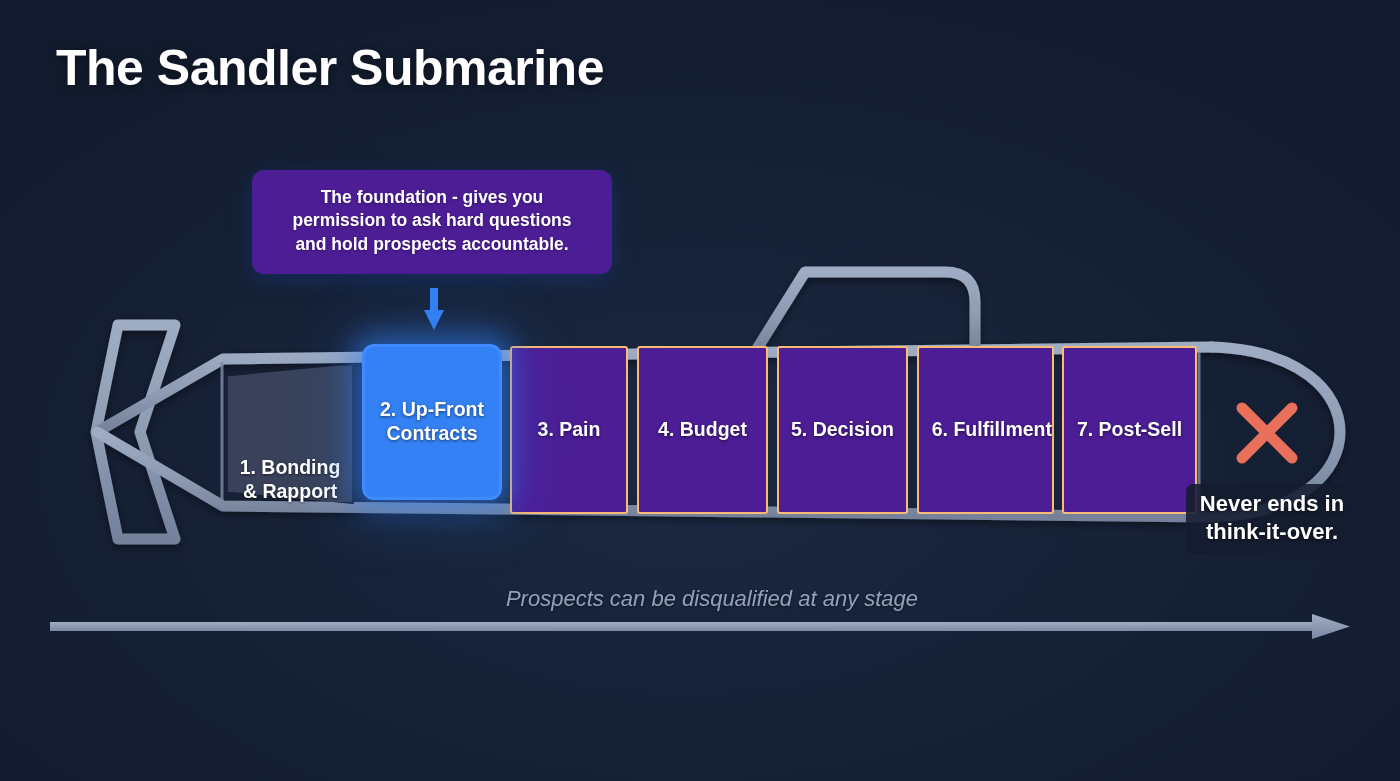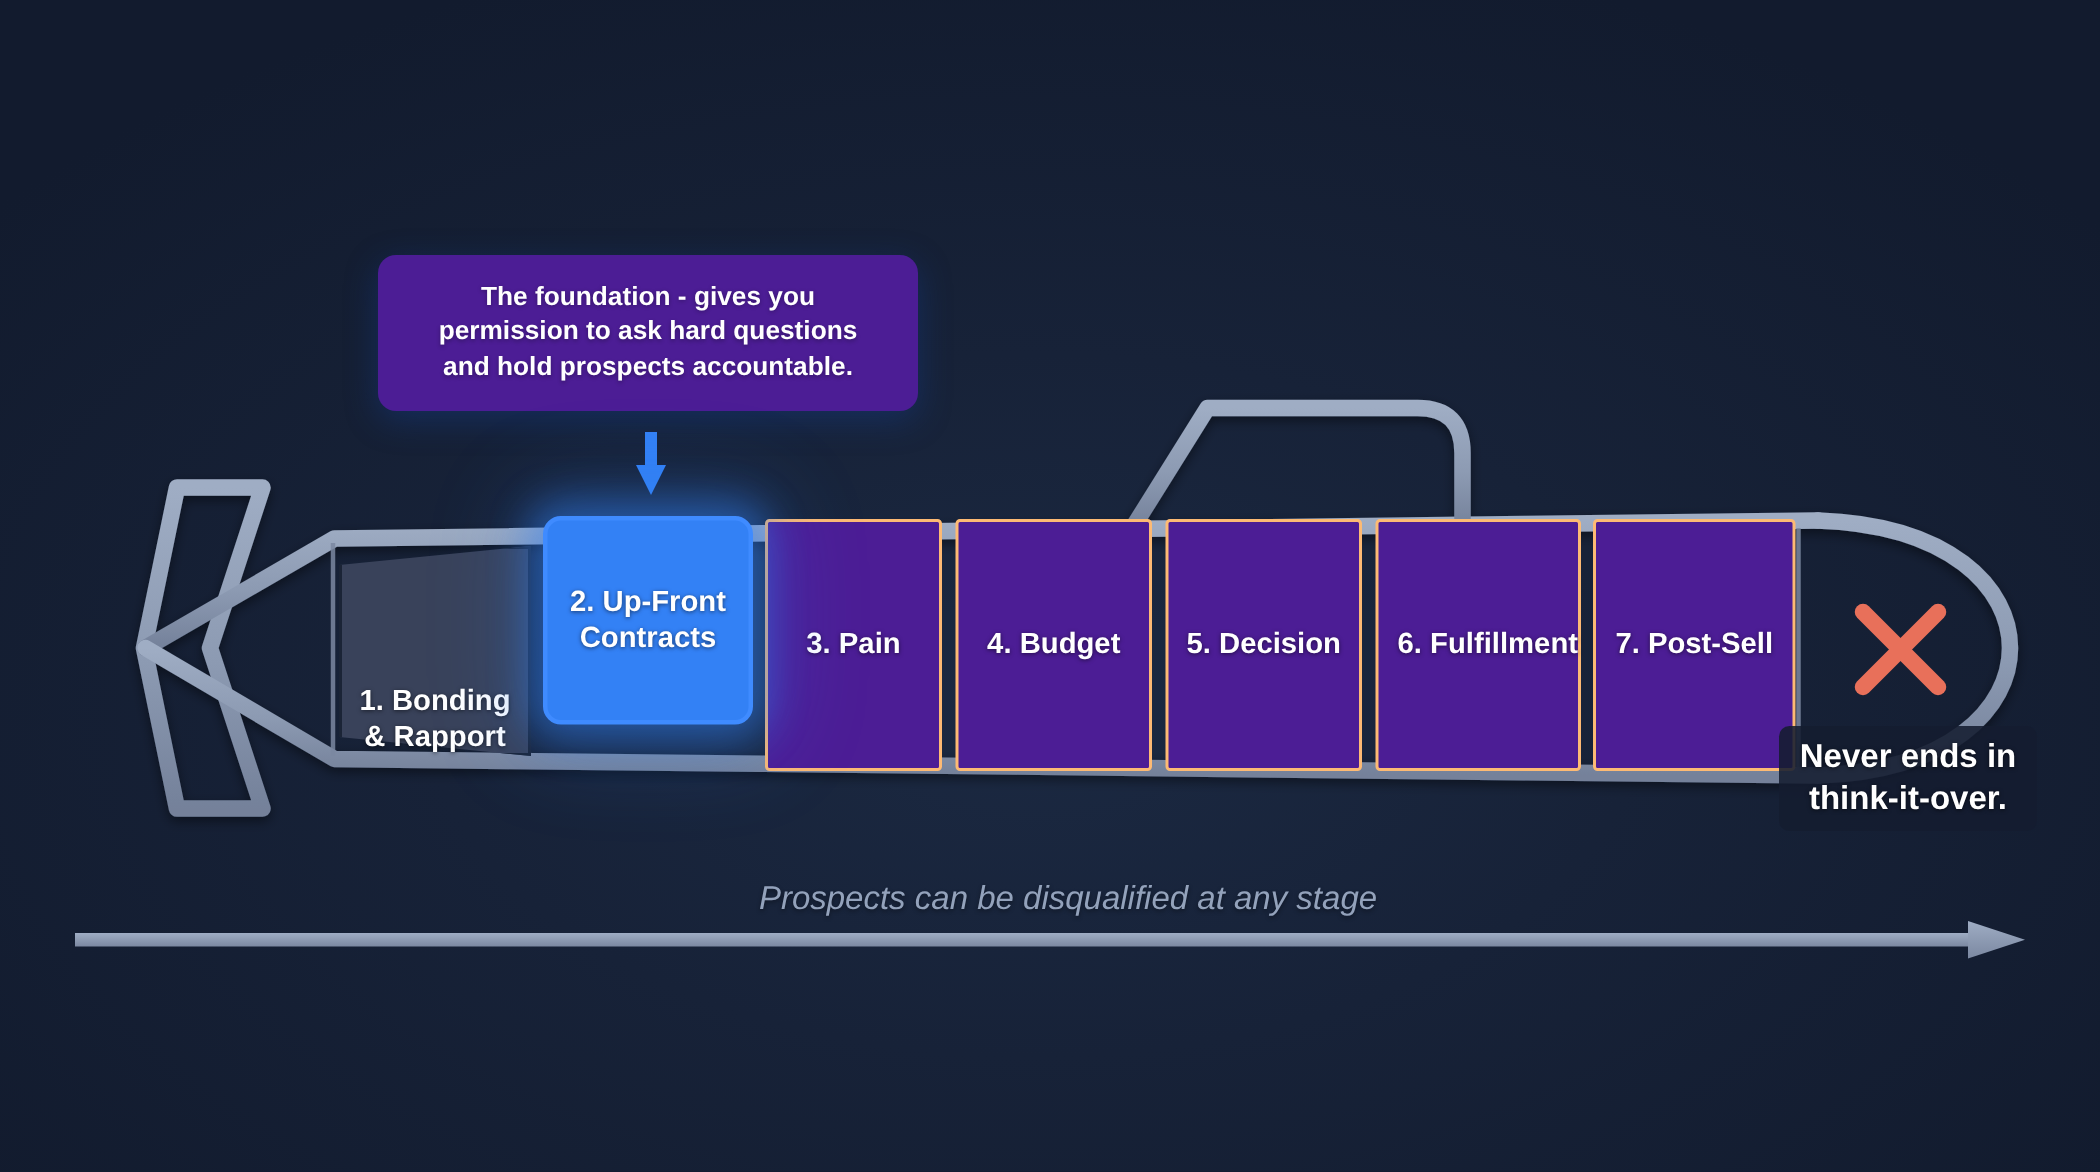--- a/index.html
+++ b/index.html
@@ -95,20 +95,21 @@
   }
   #bottom-arrow{ position:absolute; left:50px; top:612px; }
 </style>
 </head>
 <body>
 
 <div id="bg-glow"></div>
 
 <div id="stage">
 
+  <div id="title">The Sandler Submarine</div>
 
   <svg id="sub-svg" width="1400" height="781">
     <defs>
       <linearGradient id="hullGrad" x1="0" y1="0" x2="0" y2="1">
         <stop offset="0%" stop-color="#9fadc4"></stop>
         <stop offset="55%" stop-color="#8c9ab2"></stop>
         <stop offset="100%" stop-color="#74819a"></stop>
       </linearGradient>
       <filter id="hullShadow" x="-20%" y="-20%" width="140%" height="140%">
         <feDropShadow dx="0" dy="3" stdDeviation="4" flood-color="#000" flood-opacity="0.45"></feDropShadow>
@@ -143,21 +144,21 @@
   </svg>
 
   <div class="stage tapered" style="left:226px; top:364px; width:128px; height:140px;">
     <div class="taper-fill"></div>
     <div class="stage-label">
       <div>1. Bonding</div>
       <div>&amp; Rapport</div>
     </div>
   </div>
 
-  <div class="stage active" style="left:362px; top:344px; width:140px; height:139px;">
+  <div class="stage active" style="left:362px; top:344px; width:140px; height:156px;">
     <div class="stage-label">
       <div>2. Up-Front</div>
       <div>Contracts</div>
     </div>
   </div>
 
   <div class="stage" style="left:510px; top:346px; width:118px; height:168px;">
     <div class="stage-label">
       <div>3. Pain</div>
     </div>

